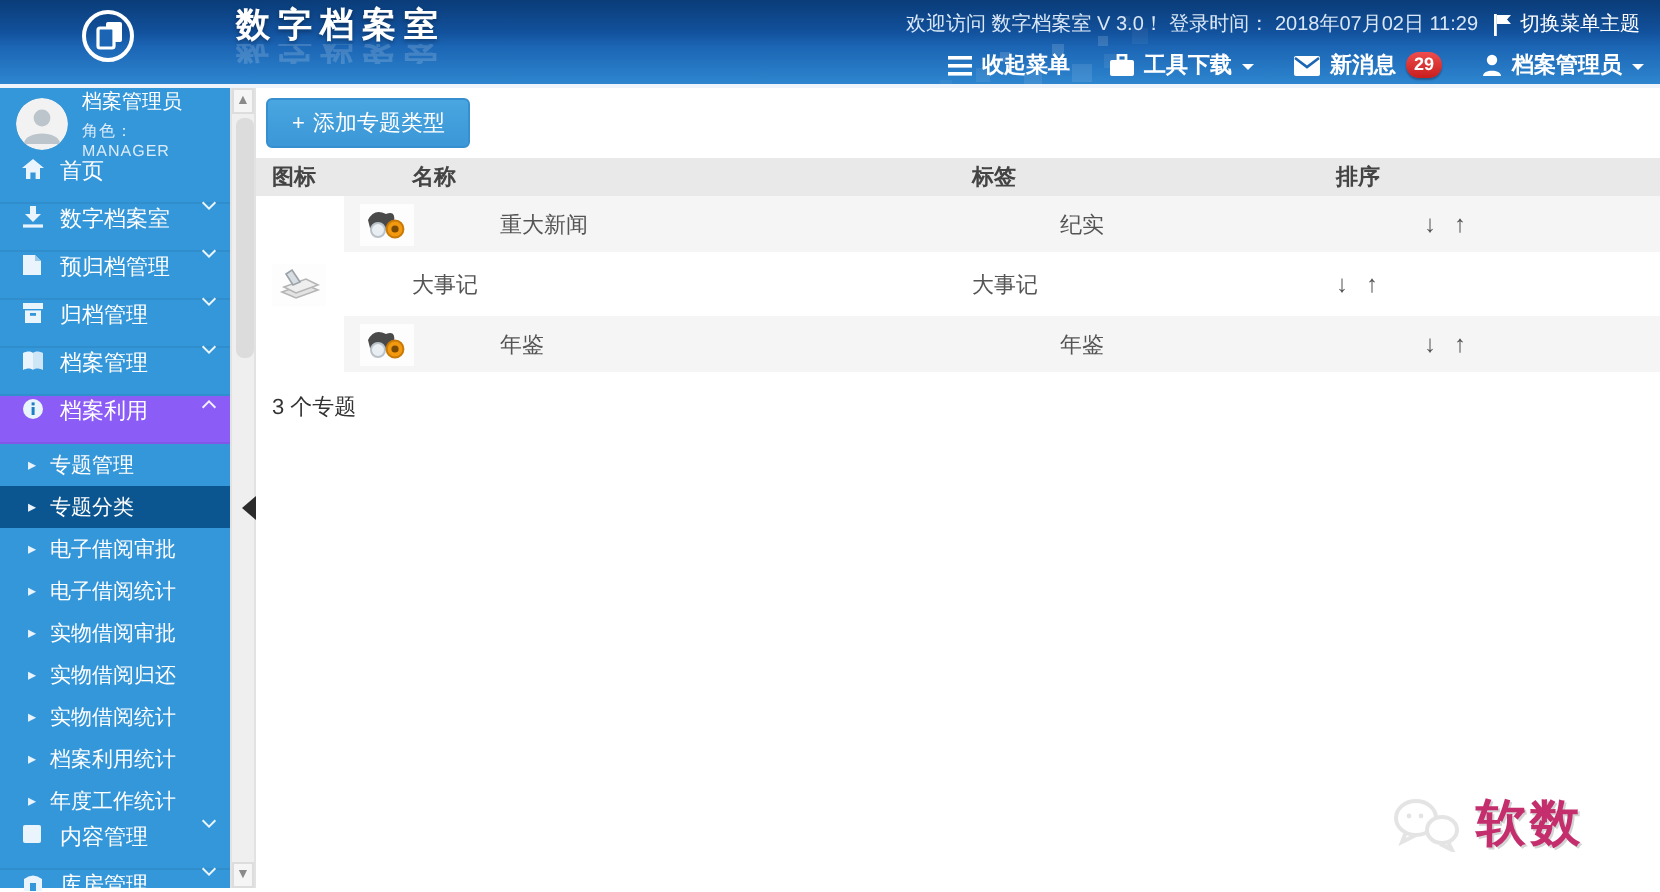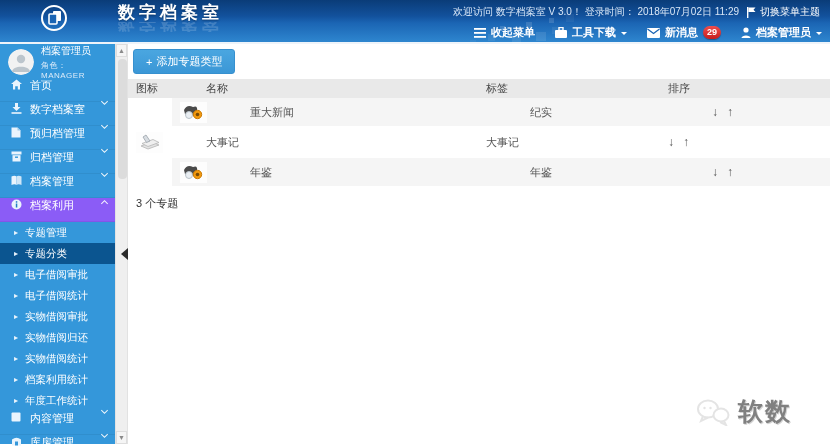--- a/index.html
+++ b/index.html
@@ -66,32 +66,32 @@
   .scroll-arrow.down { bottom:0; }
   .scroll-thumb { position:absolute; left:2px; top:15px; width:9px; height:120px; background:#dcdcdc; border-radius:4px; }
 
   
   main { position:relative; flex:1; height:400px; background:#fff; overflow:hidden; }
   .add-btn { margin:5px 0 0 5px; display:inline-flex; align-items:center; gap:4px;
     background:linear-gradient(#4aa6e0,#3b97d6); border:1px solid #3690cf; border-radius:3px;
     color:#fff; font-size:11px; padding:4px 12px; cursor:pointer; }
   .table { margin-top:5px; width:100%; font-size:11px; color:#555; }
   .trow { display:grid; grid-template-columns:70px 280px 182px 1fr; align-items:center; }
-  .thead { background:#e9e9e9; color:#444; font-weight:normal; height:19px; }
+  .thead { background:#e9e9e9; color:#444; font-weight:bold; height:19px; }
   .thead > div { padding:0 8px; }
   .tbody-row { height:30px; border-bottom:2px solid #fff; }
   .tbody-row.stripe { background:#f5f5f5;margin-left:44px; }
   .tbody-row > div { padding:0 8px; }
   .thumb { width:27px; height:21px; display:block; }
   .sort-cell { display:flex; gap:9px; align-items:center; }
   .sort-arrow { color:#555; font-size:12px; line-height:12px; cursor:pointer; }
   .summary { font-size:11px; color:#333; padding:8px 8px; }
 
   .watermark { position:absolute; right:38px; bottom:16px; display:flex; align-items:center; gap:8px; opacity:.9; }
-  .watermark-text { font-size:25px; font-weight:bold; color:#737373; letter-spacing:2px;
+  .watermark-text { font-size:25px; font-weight:bold; color:#be185d; letter-spacing:2px;
     text-shadow:1px 1px 0 #cfcfcf, -1px -1px 0 #fff; }
 </style>
 </head>
 <body>
 
 <div class="app">
 
   <header>
     <div class="mosaic">
       <div class="sq" style="left:488px;top:34px;width:7px;height:7px;opacity:.5"></div>

